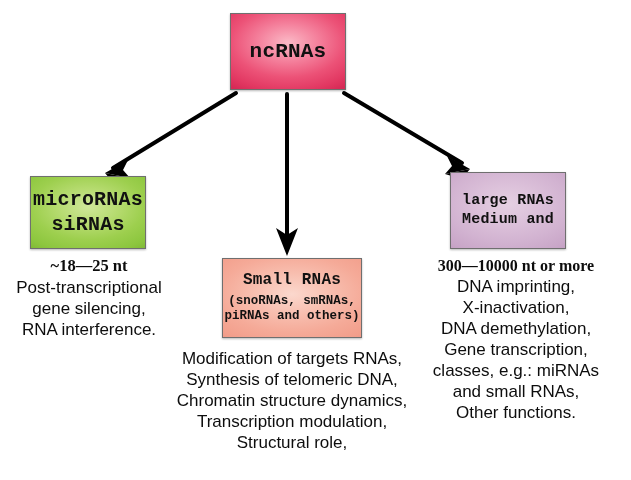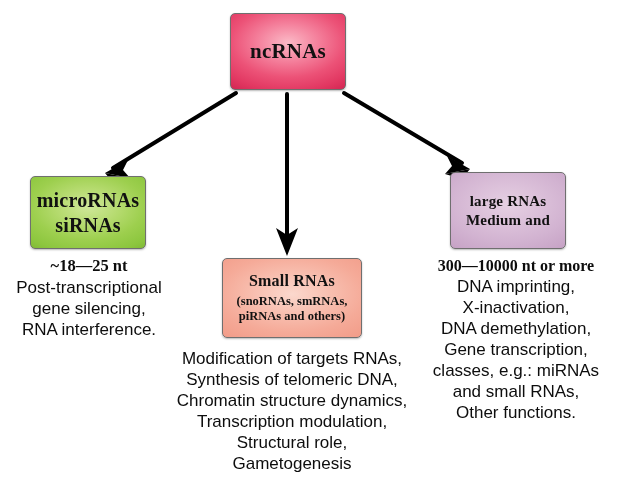--- a/index.html
+++ b/index.html
@@ -26,28 +26,28 @@
     width: 631px;
     height: 480px;
     pointer-events: none;
   }
 
   
   .node-box {
     position: absolute;
     box-sizing: border-box;
     border: 1px solid #6f6f6f;
-    border-radius: 5px;
+    border-radius: 0;
     display: flex;
     flex-direction: column;
     align-items: center;
     justify-content: center;
     text-align: center;
     color: #111111;
-    font-family: Liberation Serif, serif;
+    font-family: Liberation Mono, monospace;
     font-weight: bold;
     box-shadow: 0 1px 2px rgba(0,0,0,0.28);
   }
 
   .node-title {
     line-height: 1.22;
     letter-spacing: 0.2px;
   }
   .node-sub {
     font-size: 12.5px;
@@ -176,21 +176,20 @@
     <div class="node-sub" style="margin-top:0">piRNAs and others)</div>
   </div>
 
   <div class="caption" id="caption-middle">
     <div class="cap-body">
       <div>Modification of targets RNAs,</div>
       <div>Synthesis of telomeric DNA,</div>
       <div>Chromatin structure dynamics,</div>
       <div>Transcription modulation,</div>
       <div>Structural role,</div>
-      <div>Gametogenesis</div>
     </div>
   </div>
 
   <div class="node-box" id="box-mediumlarge">
     <div class="node-title">large RNAs</div>
     <div class="node-title">Medium and</div>
   </div>
 
   <div class="caption" id="caption-right">
     <div class="cap-head">300—10000 nt or more</div>

